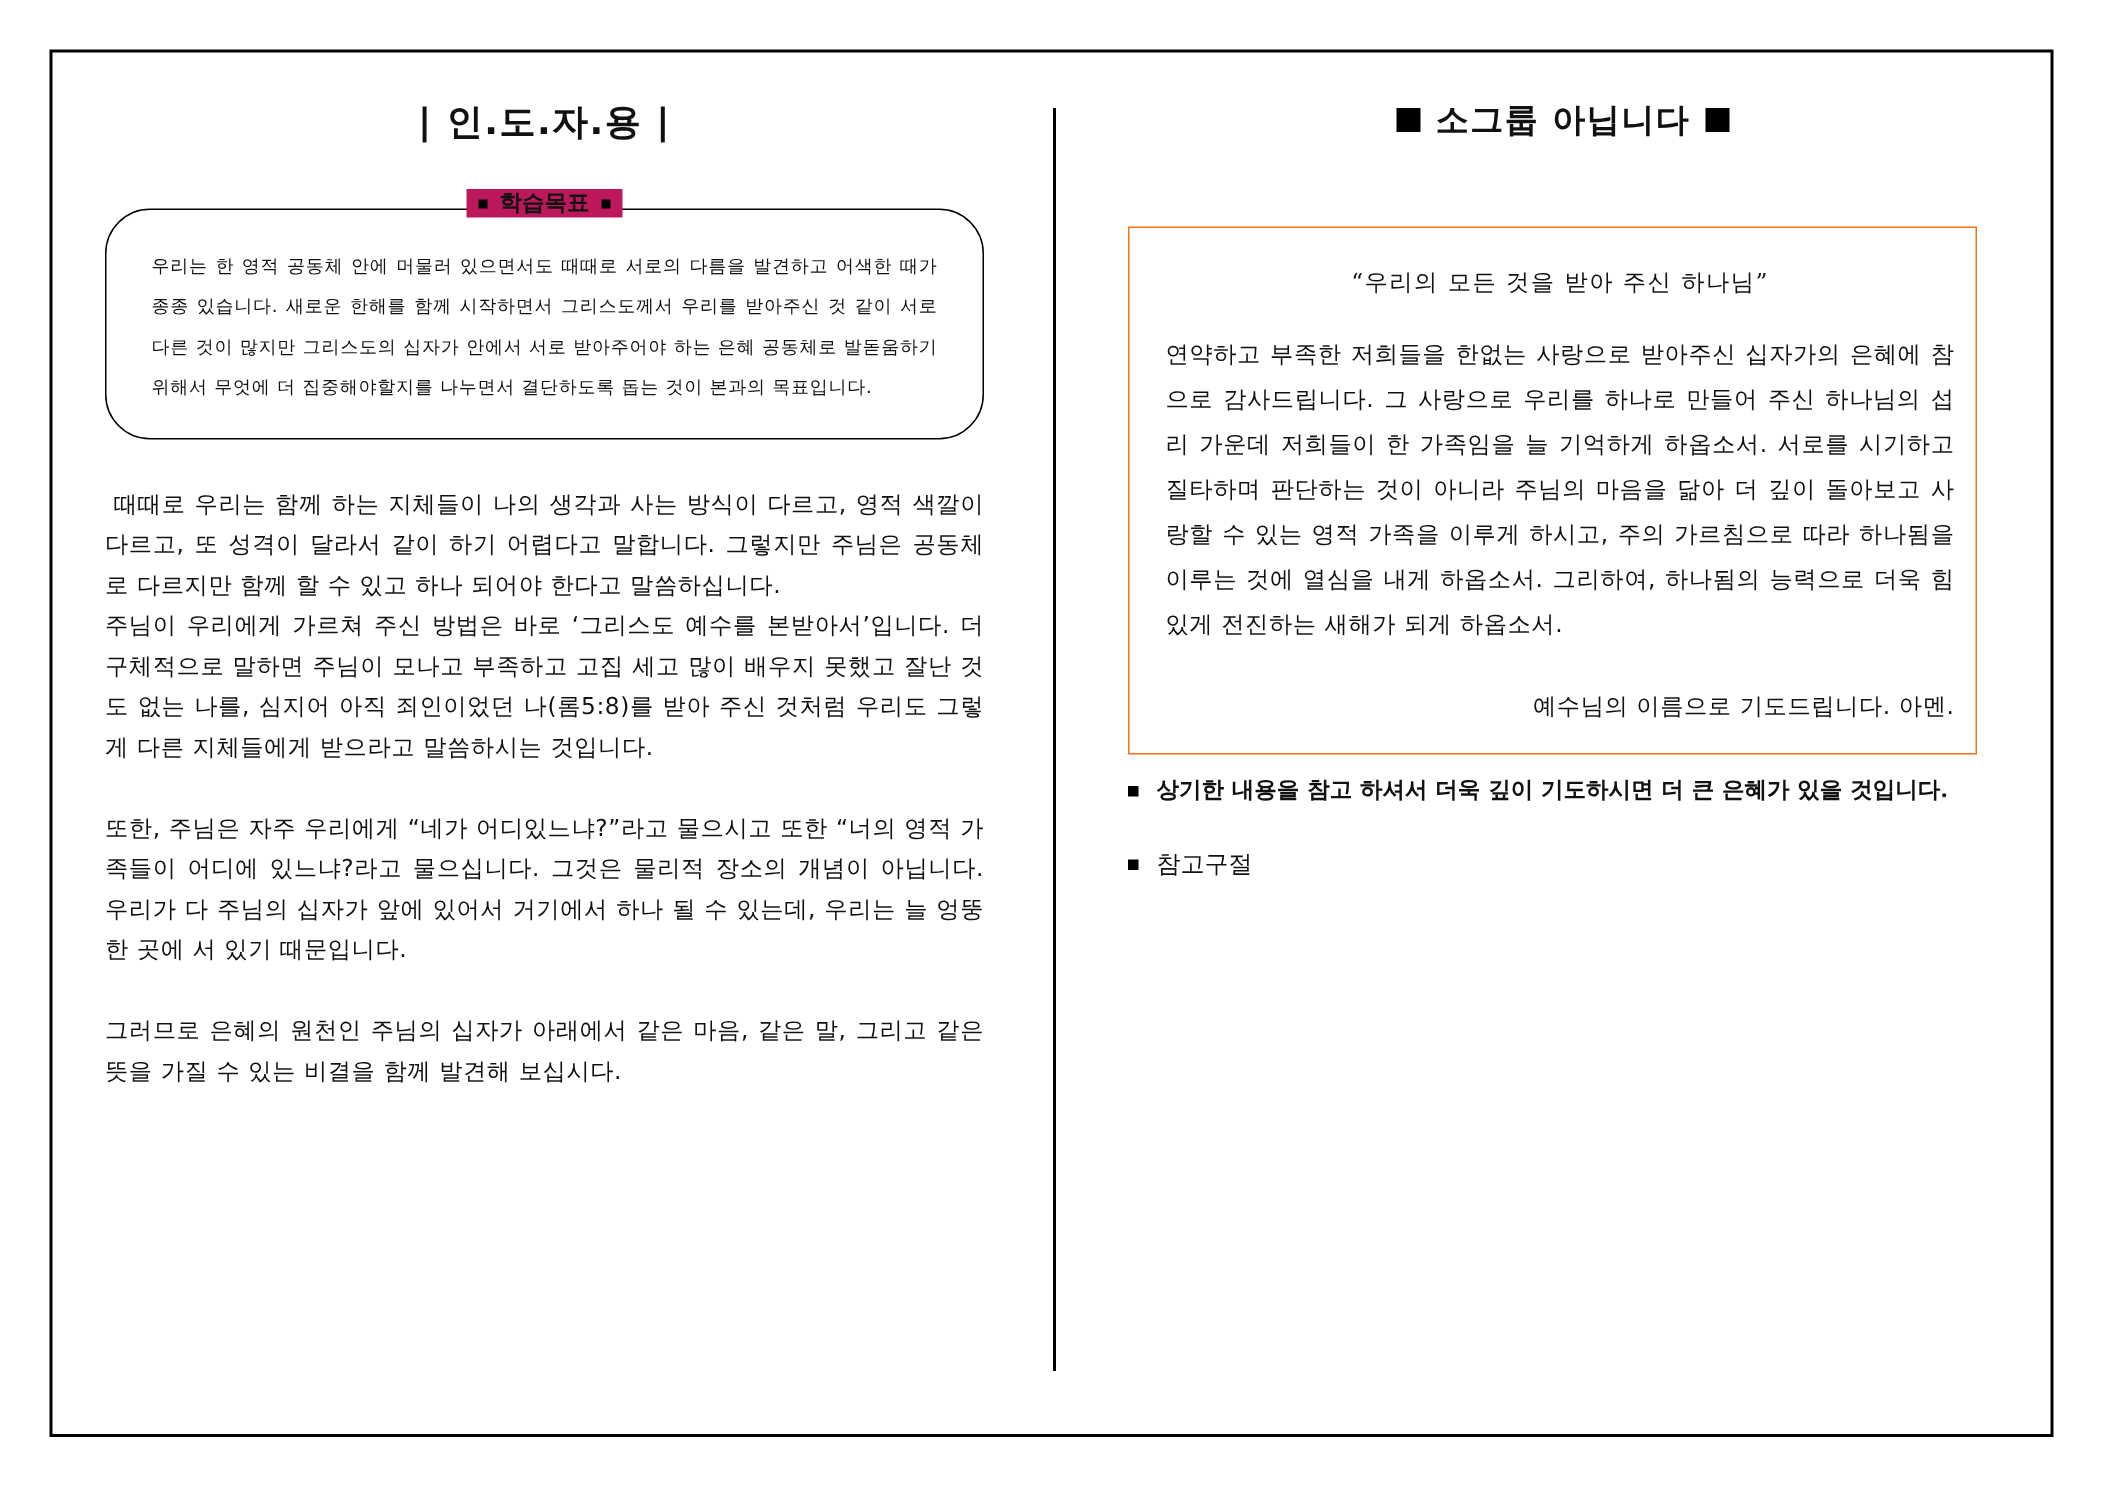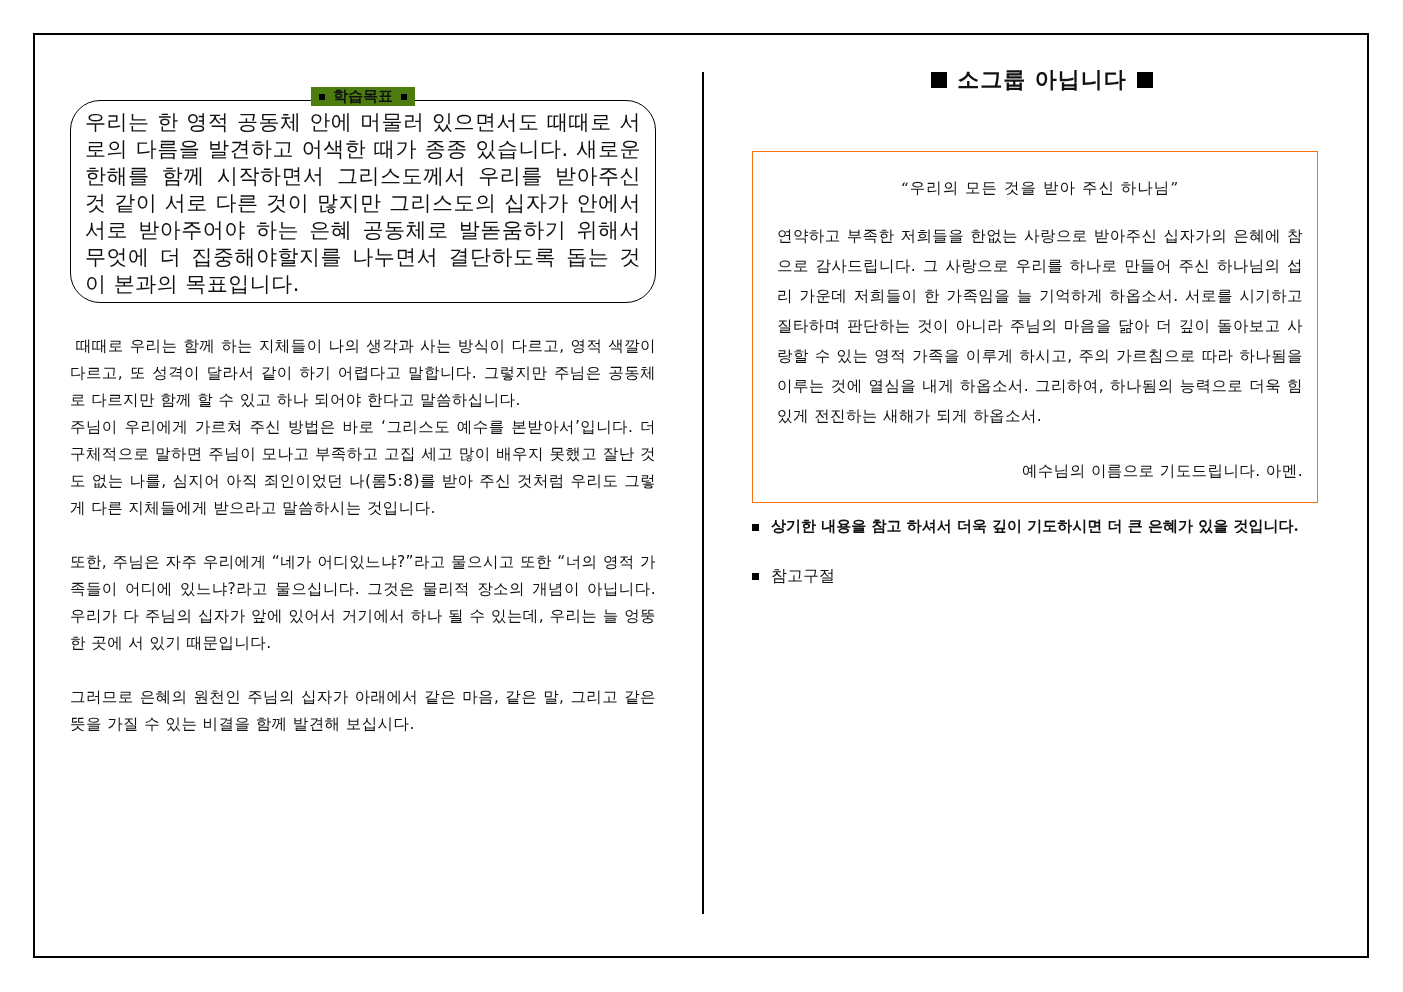--- a/index.html
+++ b/index.html
@@ -7,22 +7,22 @@
   .page-frame { position: absolute; left: 33px; top: 33px; width: 1336px; height: 925px; border: 2px solid #000; box-sizing: border-box; }
   .divider { position: absolute; left: 702px; top: 72px; width: 2px; height: 842px; background: #000; }
 
   .left { position: absolute; left: 70px; top: 60px; width: 586px; }
   .right { position: absolute; left: 752px; top: 60px; width: 580px; }
 
   .main-title { text-align: center; font-size: 24px; font-weight: bold; letter-spacing: 1px; margin: 5px 0 0 0; height: 34px; }
   .sub-title { text-align: center; font-family: "DejaVu Serif", serif; font-weight: bold; font-size: 16px; margin-top: 10px; }
 
   .goal-box { position: relative; margin-top: 40px; border: 1.5px solid #000; border-radius: 30px; padding: 8px 14px 4px 14px; }
-  .goal-label { position: absolute; top: -14px; left: 50%; transform: translateX(-50%); background: #4d7c0f; padding: 0 8px; font-family: "DejaVu Serif", serif; font-weight: bold; font-size: 15px; white-space: nowrap; }
-  .goal-text { font-size: 21px; line-height: 27px; text-align: justify; margin: 0; letter-spacing: 0.5px; }
+  .goal-label { position: absolute; top: -14px; left: 50%; transform: translateX(-50%); background: #be185d; padding: 0 8px; font-family: "DejaVu Serif", serif; font-weight: bold; font-size: 15px; white-space: nowrap; }
+  .goal-text { font-size: 12px; line-height: 27px; text-align: justify; margin: 16px; letter-spacing: 0.5px; }
 
   .section-head { margin-top: 36px; font-family: "DejaVu Serif", serif; font-weight: bold; font-size: 16px; padding-left: 6px; }
   .sq { display: inline-block; width: 7px; height: 7px; background: #000; vertical-align: middle; margin-right: 12px; }
   .body-text { font-size: 15.5px; line-height: 27px; text-align: justify; margin: 0; letter-spacing: 0.4px; }
   .p1 { margin-top: 30px; }
   .gap { height: 27px; }
 
   .right-title { text-align: center; font-size: 22px; font-weight: bold; margin-top: 5px; height: 34px; letter-spacing: 1px; }
   .bigsq { display: inline-block; width: 16px; height: 16px; background: #000; vertical-align: -1px; margin: 0 10px; }
   .prayer-box { margin-top: 52px; border: 1px solid #f97316; padding: 26px 14px 20px 24px; width: 566px; box-sizing: border-box; }
@@ -33,20 +33,21 @@
   .ref-head { margin-top: 30px; font-family: "DejaVu Serif", serif; font-size: 16px; }
   .ref-verse { margin-top: 28px; text-align: center; font-family: "DejaVu Serif", serif; font-size: 15.5px; line-height: 30px; letter-spacing: 1px; }
 </style>
 </head>
 <body>
 
 <div class="page-frame"></div>
 <div class="divider"></div>
 
 <section class="left">
+  <div class="main-title">| 인.도.자.용 |</div>
 
   <div class="goal-box">
     <div class="goal-label">
       <span class="sq" style="margin-right:8px;width:6px;height:6px;"></span><span>학습목표</span><span class="sq" style="margin-left:8px;margin-right:0;width:6px;height:6px;"></span>
     </div>
     <p class="goal-text">우리는 한 영적 공동체 안에 머물러 있으면서도 때때로 서로의 다름을 발견하고  어색한 때가 종종 있습니다. 새로운 한해를 함께 시작하면서 그리스도께서 우리를 받아주신 것 같이 서로 다른 것이 많지만 그리스도의 십자가 안에서 서로 받아주어야 하는 은혜 공동체로 발돋움하기 위해서 무엇에 더 집중해야할지를 나누면서 결단하도록 돕는 것이 본과의 목표입니다.</p>
   </div>
 
 
   <p class="body-text p1" style="white-space:pre-wrap;"> 때때로 우리는 함께 하는 지체들이 나의 생각과 사는 방식이 다르고, 영적 색깔이 다르고, 또 성격이 달라서 같이 하기 어렵다고 말합니다. 그렇지만 주님은 공동체로 다르지만 함께 할 수 있고 하나 되어야 한다고 말씀하십니다.</p>

